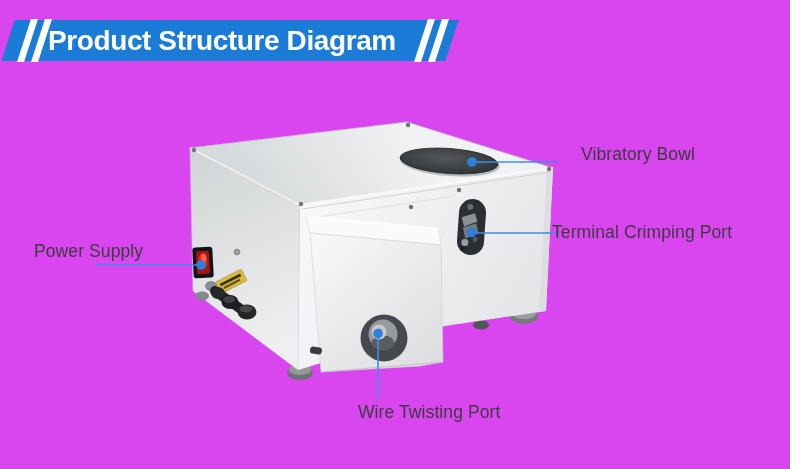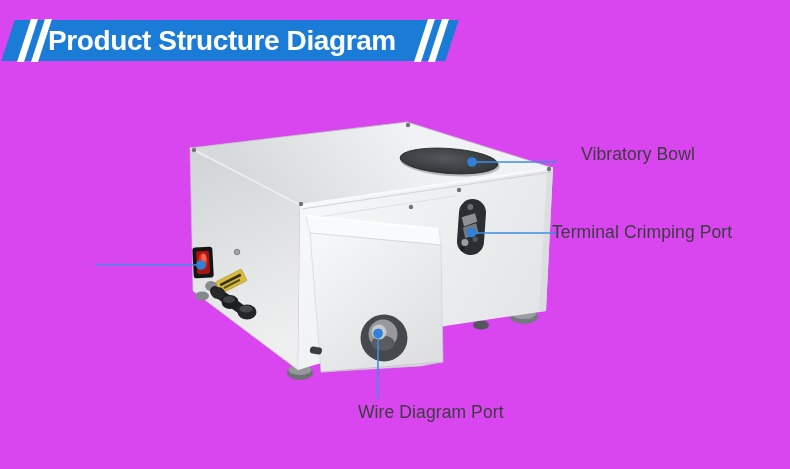--- a/index.html
+++ b/index.html
@@ -167,14 +167,15 @@
       <line x1="378" y1="336" x2="378" y2="399" stroke="#3f8ee2"></line>
       <circle cx="472" cy="162" r="4.8" fill="#2e80d8"></circle>
       <circle cx="471.5" cy="232.5" r="4.8" fill="#2e80d8"></circle>
       <circle cx="201" cy="265" r="4.8" fill="#2e80d8"></circle>
       <circle cx="378" cy="333.5" r="4.8" fill="#2e80d8"></circle>
     </g>
   </svg>
 
   <div class="callout" id="cl-vibratory">Vibratory Bowl</div>
   <div class="callout" id="cl-terminal">Terminal Crimping Port</div>
-  <div class="callout" id="cl-wire">Wire Diagram Port</div>
+  <div class="callout" id="cl-power">Power Supply</div>
+  <div class="callout" id="cl-wire">Wire Twisting Port</div>
 </div>
 
 </body></html>

